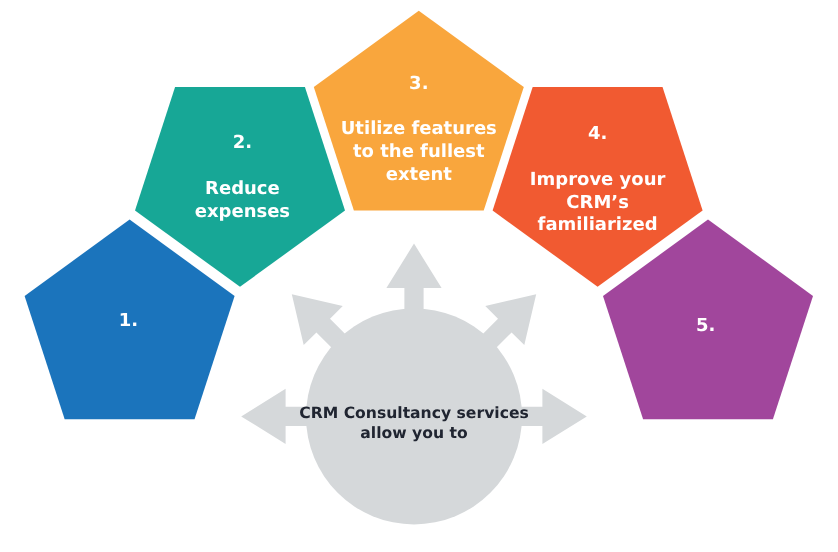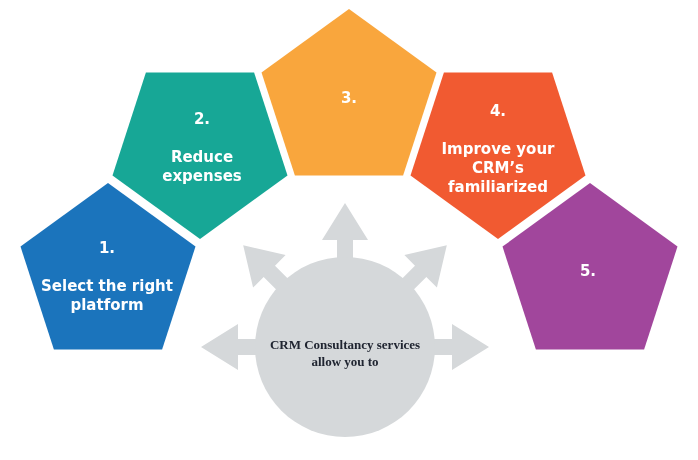--- a/index.html
+++ b/index.html
@@ -28,21 +28,20 @@
     position:absolute;
     transform:translate(-50%,-50%);
     text-align:center;
     white-space:pre-line;
     color:#202531;
     font-weight:bold;
     font-size:13px;
     line-height:17px;
     width:220px;
     pointer-events:none;
-    font-family:Liberation Serif, serif;
   }
 </style>
 </head>
 <body>
 
 <div class="stage">
 
   <svg width="698" height="460" viewBox="0 0 698 460">
 
     <g>
@@ -56,32 +55,33 @@
 
     <polygon points="108,183 195.5,246.6 162.1,349.4 53.9,349.4 20.5,246.6" fill="#1b74bc"></polygon>
     <polygon points="145.9,72.6 254.1,72.6 287.5,175.4 200,239 112.5,175.4" fill="#17a796"></polygon>
     <polygon points="349,9 436.5,72.6 403.1,175.4 294.9,175.4 261.5,72.6" fill="#f9a63d"></polygon>
     <polygon points="443.9,72.6 552.1,72.6 585.5,175.4 498,239 410.5,175.4" fill="#f15a31"></polygon>
     <polygon points="590,183 677.5,246.6 644.1,349.4 535.9,349.4 502.5,246.6" fill="#a1469c"></polygon>
   </svg>
 
   <div class="label" style="left:107px;top:267px;">
     <span class="num">1.</span>
-    <span class="txt">Select the right
-platform</span>
   </div>
 
   <div class="label" style="left:202px;top:138px;">
     <span class="num">2.</span>
     <span class="txt">Reduce
 expenses</span>
   </div>
 
   <div class="label" style="left:349px;top:98px;">
     <span class="num">3.</span>
+    <span class="txt">Utilize features
+to the fullest
+extent</span>
   </div>
 
   <div class="label" style="left:498px;top:140px;">
     <span class="num">4.</span>
     <span class="txt">Improve your
 CRM’s
 familiarized</span>
   </div>
 
   <div class="label" style="left:588px;top:271px;">

